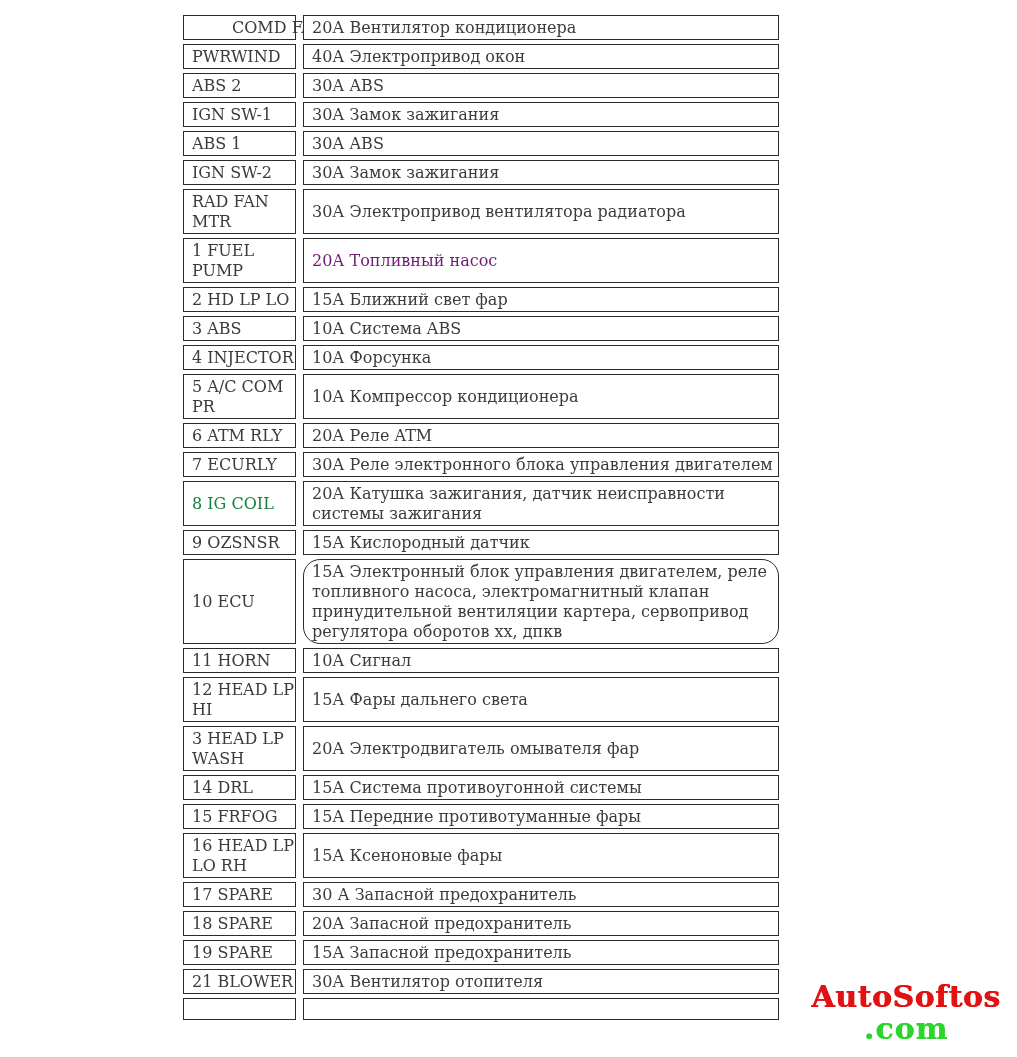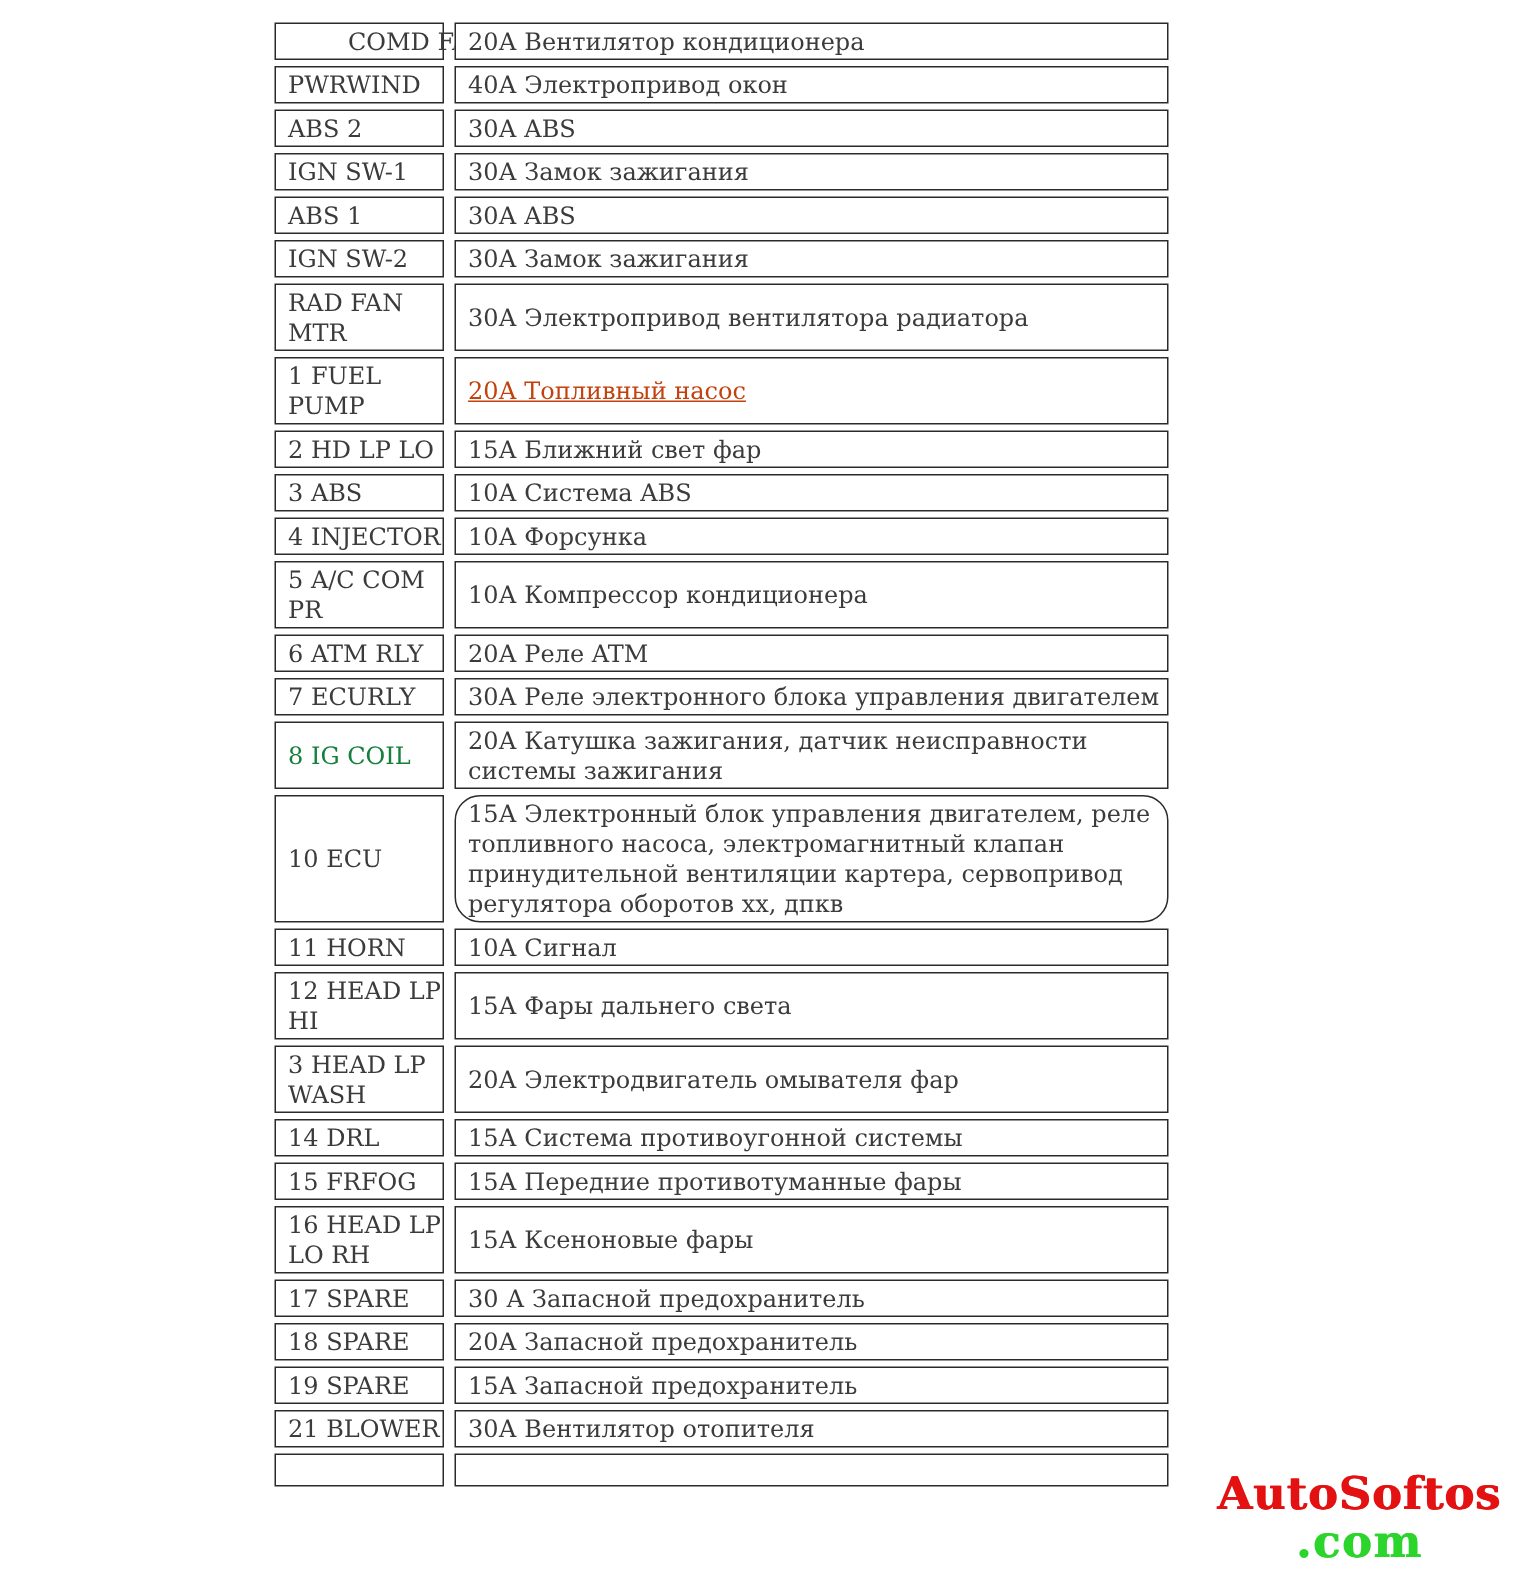--- a/index.html
+++ b/index.html
@@ -99,21 +99,21 @@
 
     <div class="row">
       <div class="cell name" style="border-color: rgb(43, 43, 43); color: rgb(59, 59, 59);">RAD FAN
 MTR</div>
       <div class="cell desc" style="border-color: rgb(43, 43, 43); color: rgb(59, 59, 59);">30А Электропривод вентилятора радиатора</div>
     </div>
 
     <div class="row">
       <div class="cell name" style="border-color: rgb(43, 43, 43); color: rgb(59, 59, 59);">1 FUEL
 PUMP</div>
-      <div class="cell desc" style="border-color: rgb(43, 43, 43); color: #c2410c; text-decoration: underline;">20А Топливный насос</div>
+      <div class="cell desc" style="border-color: rgb(43, 43, 43); color: #701a75;">20А Топливный насос</div>
     </div>
 
     <div class="row">
       <div class="cell name" style="border-color: rgb(43, 43, 43); color: rgb(59, 59, 59);">2 HD LP LO</div>
       <div class="cell desc" style="border-color: rgb(43, 43, 43); color: rgb(59, 59, 59);">15А Ближний свет фар</div>
     </div>
 
     <div class="row">
       <div class="cell name" style="border-color: rgb(43, 43, 43); color: rgb(59, 59, 59);">3 ABS</div>
       <div class="cell desc" style="border-color: rgb(43, 43, 43); color: rgb(59, 59, 59);">10А Система ABS</div>
@@ -139,20 +139,24 @@
       <div class="cell name" style="border-color: rgb(43, 43, 43); color: rgb(59, 59, 59);">7 ECURLY</div>
       <div class="cell desc" style="border-color: rgb(43, 43, 43); color: rgb(59, 59, 59);">30А Реле электронного блока управления двигателем</div>
     </div>
 
     <div class="row">
       <div class="cell name" style="border-color: rgb(43, 43, 43); color: #15803d;">8 IG COIL</div>
       <div class="cell desc" style="border-color: rgb(43, 43, 43); color: rgb(59, 59, 59);">20А Катушка зажигания, датчик неисправности
 системы зажигания</div>
     </div>
 
+    <div class="row">
+      <div class="cell name" style="border-color: rgb(43, 43, 43); color: rgb(59, 59, 59);">9 OZSNSR</div>
+      <div class="cell desc" style="border-color: rgb(43, 43, 43); color: rgb(59, 59, 59);">15А Кислородный датчик</div>
+    </div>
 
     <div class="row">
       <div class="cell name" style="border-color: rgb(43, 43, 43); color: rgb(59, 59, 59);">10 ECU</div>
       <div class="cell desc" style="border-color: rgb(43, 43, 43); color: rgb(59, 59, 59); border-radius: 17px;">15А Электронный блок управления двигателем, реле
 топливного насоса, электромагнитный клапан
 принудительной вентиляции картера, сервопривод
 регулятора оборотов хх, дпкв</div>
     </div>
 
     <div class="row">

